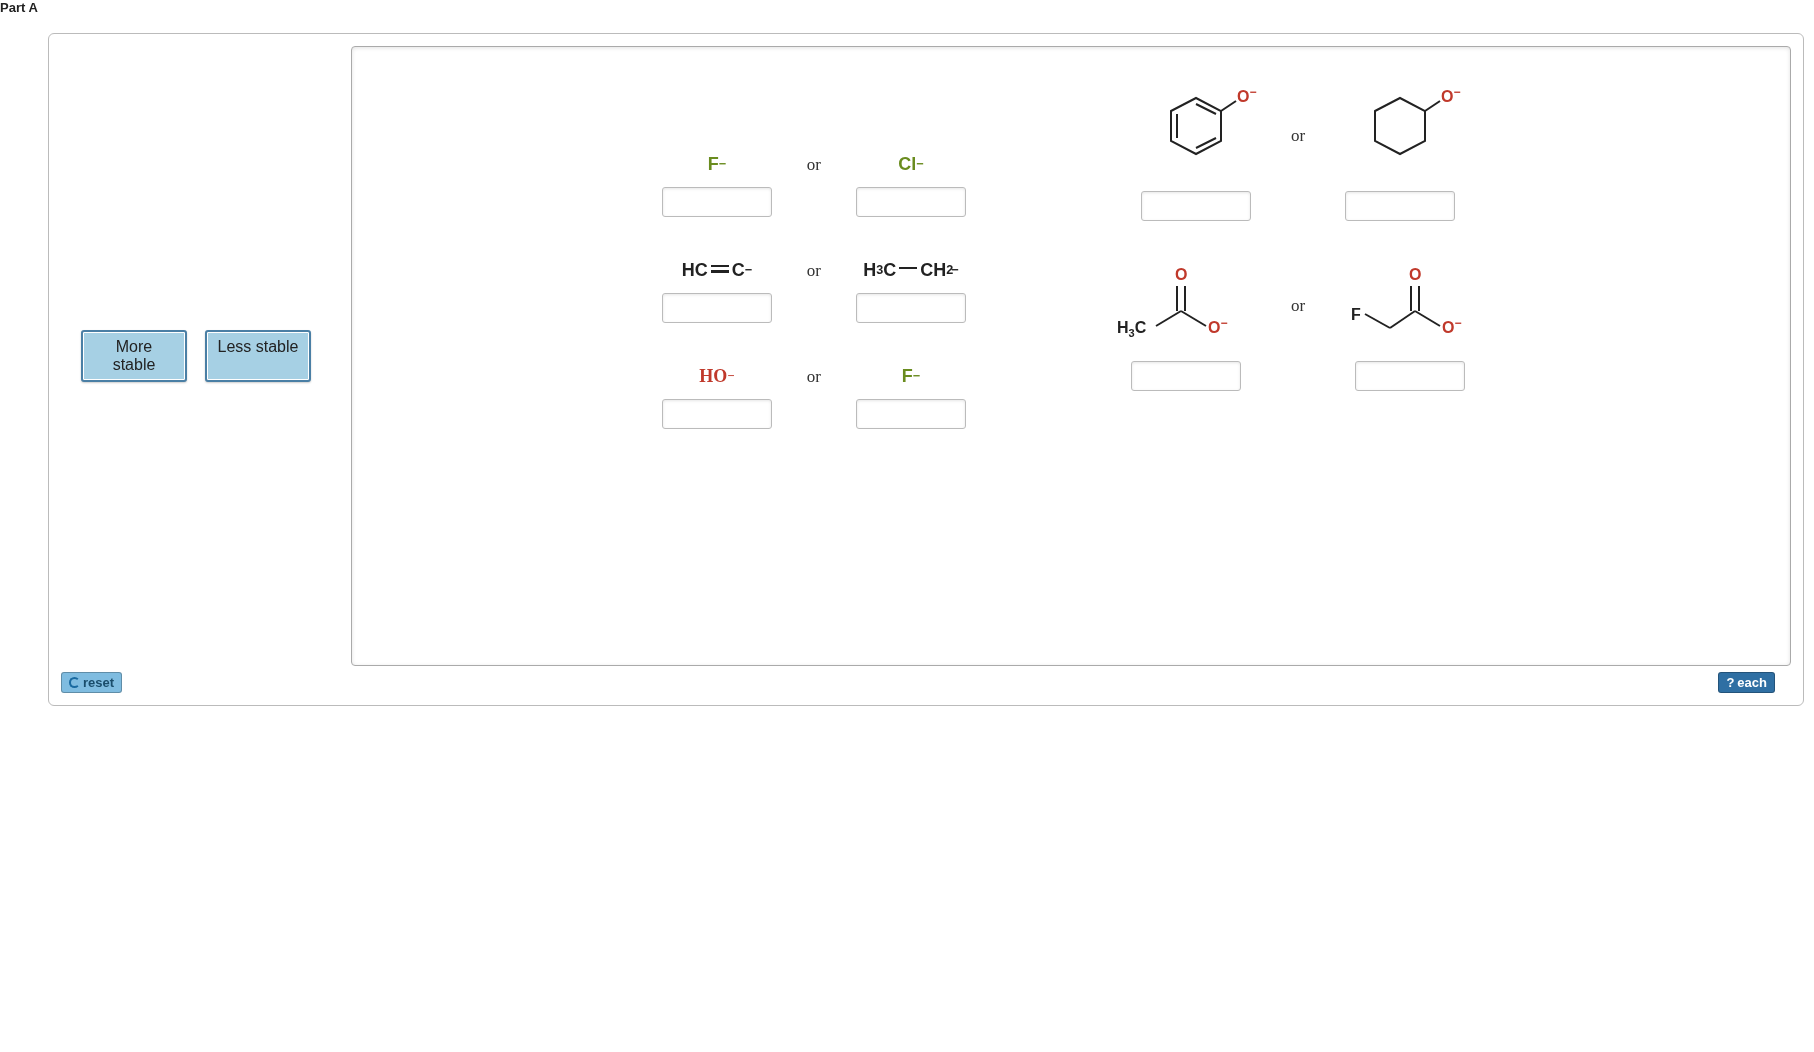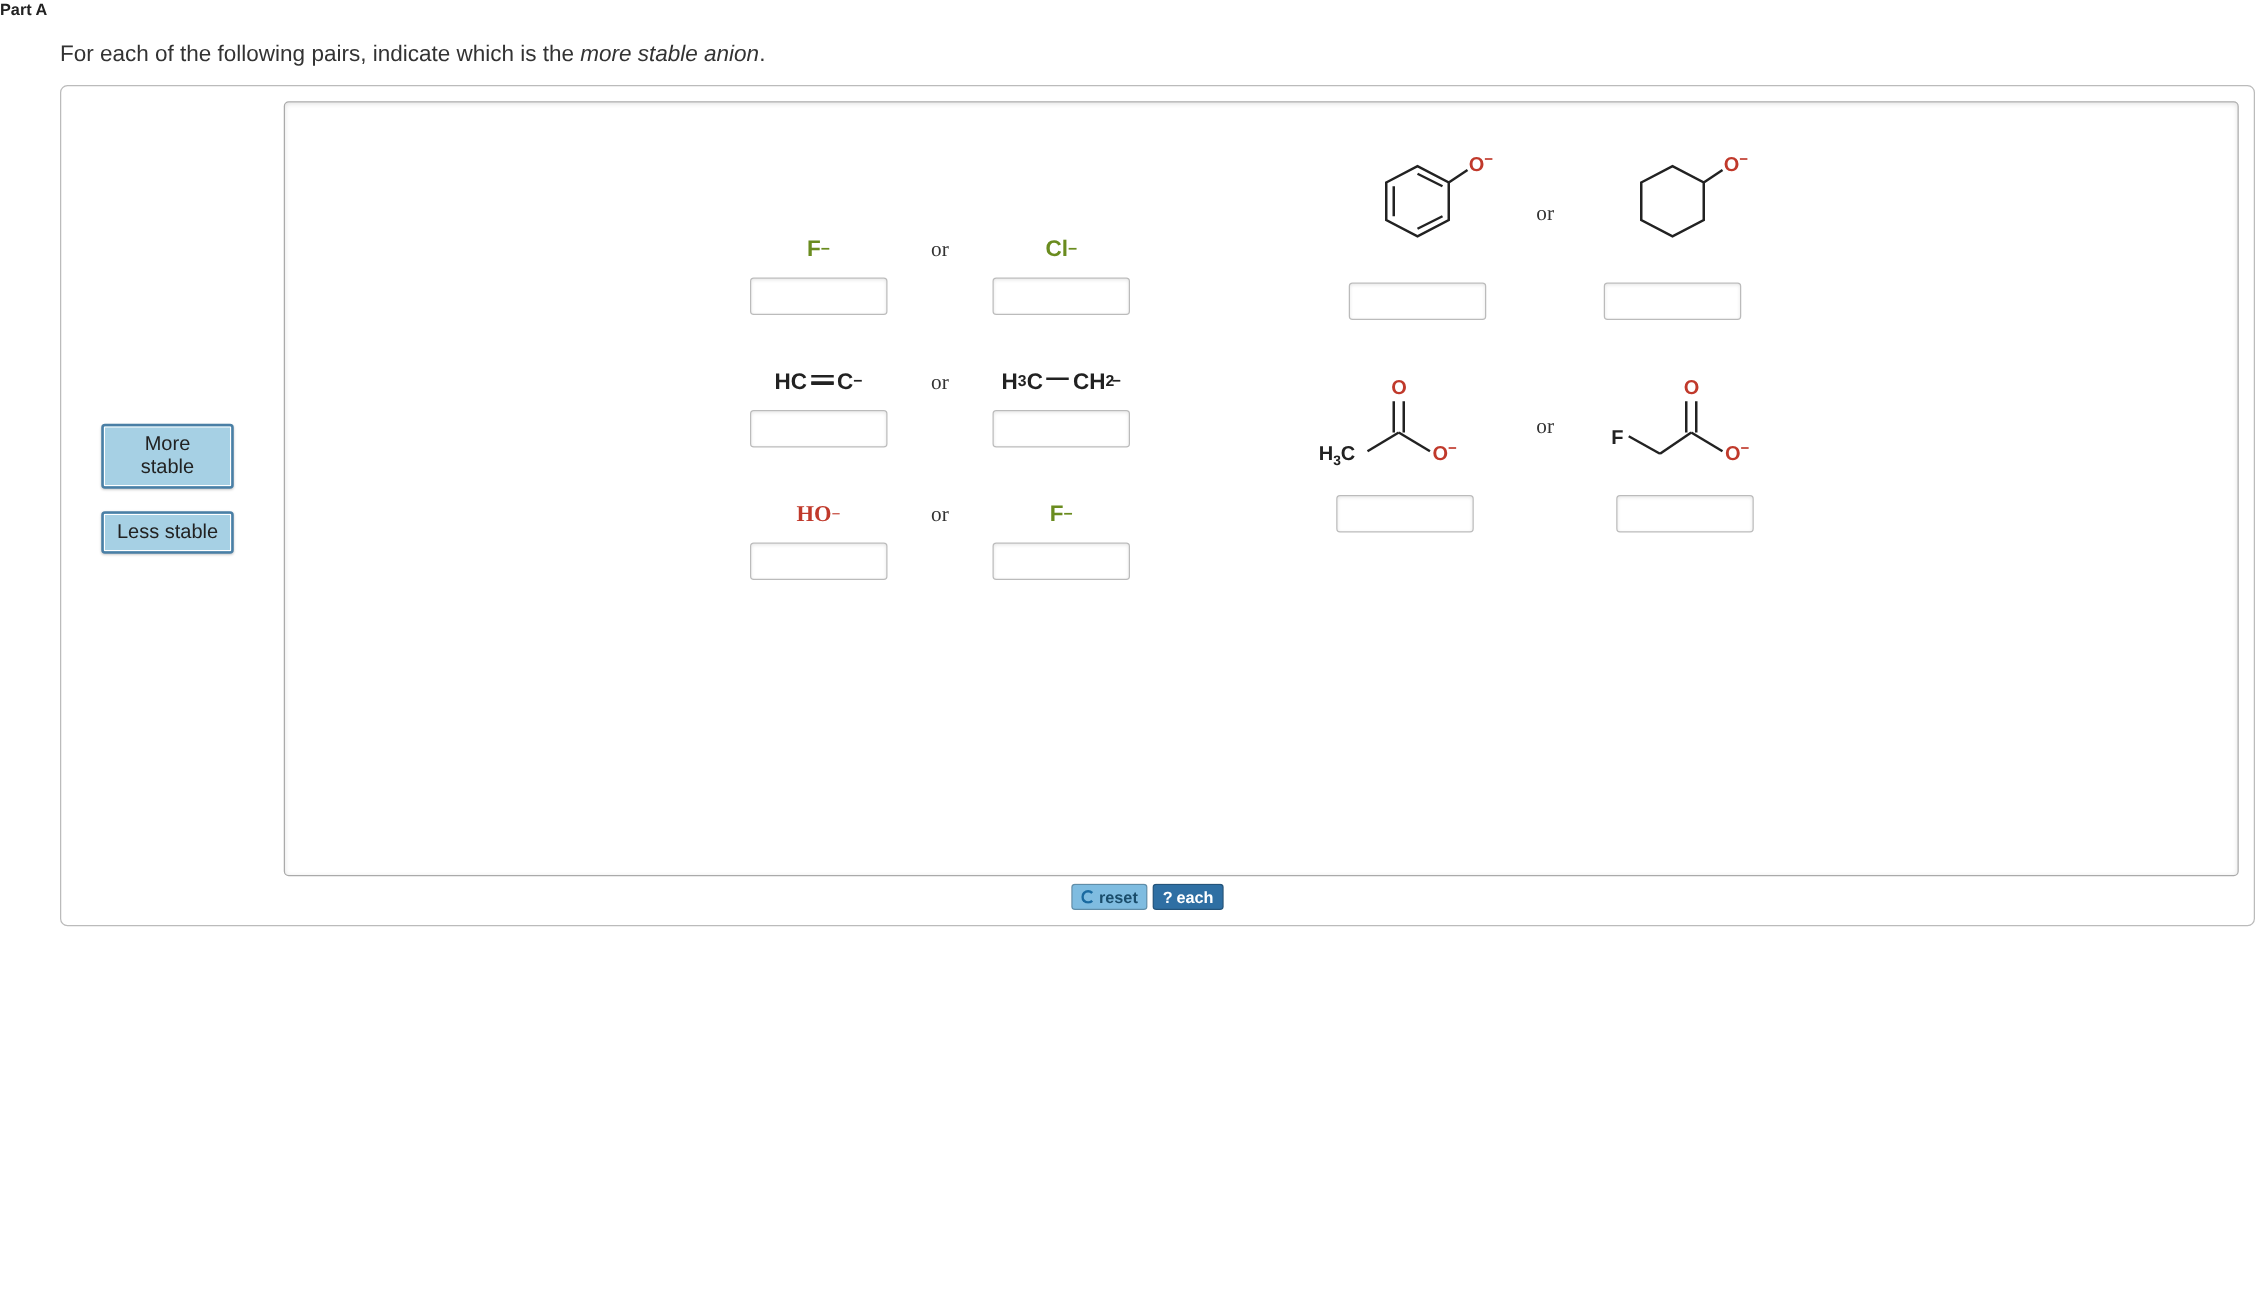--- a/index.html
+++ b/index.html
@@ -38,21 +38,21 @@
     position: relative;
     margin-right: 10px;
   }
   .activity-inner {
     display: flex;
     align-items: center;
     gap: 40px;
   }
   .bin-column {
     display: flex;
-    flex-direction: column;
+    flex-direction: row;
     gap: 18px;
     margin-left: 20px;
   }
   .bin {
     background: #a6d0e4;
     border: 2px solid #4a7fa5;
     border-radius: 3px;
     box-shadow: inset 0 0 0 1px #fff, 0 1px 2px rgba(0,0,0,0.2);
     padding: 6px 10px;
     width: 106px;
@@ -146,21 +146,21 @@
     margin: 0 3px 4px 3px;
   }
   .structure-svg {
     height: 90px;
     display: flex;
     align-items: center;
     justify-content: center;
   }
   .footer-buttons {
     display: flex;
-    justify-content: center;
+    justify-content: space-between;
     gap: 4px;
     margin-top: 6px;
     margin-right: 16px;
   }
   .footer-btn {
     font-size: 13px;
     font-weight: bold;
     color: #fff;
     padding: 2px 7px;
     border-radius: 3px;
@@ -180,23 +180,20 @@
     border-right-color:transparent;
     position:relative;
   }
 </style>
 </head>
 <body>
 
 <div class="part-header">Part A</div>
 
 <div class="indent">
-  <p class="question-text">
-    <span>For each of the following pairs, indicate which is the </span><em>more stable anion</em><span>.</span>
-  </p>
 
   <div class="activity-wrapper">
     <div class="activity-inner">
 
       <div class="bin-column">
         <div class="bin">More stable</div>
         <div class="bin">Less stable</div>
       </div>
 
       <div class="canvas">

